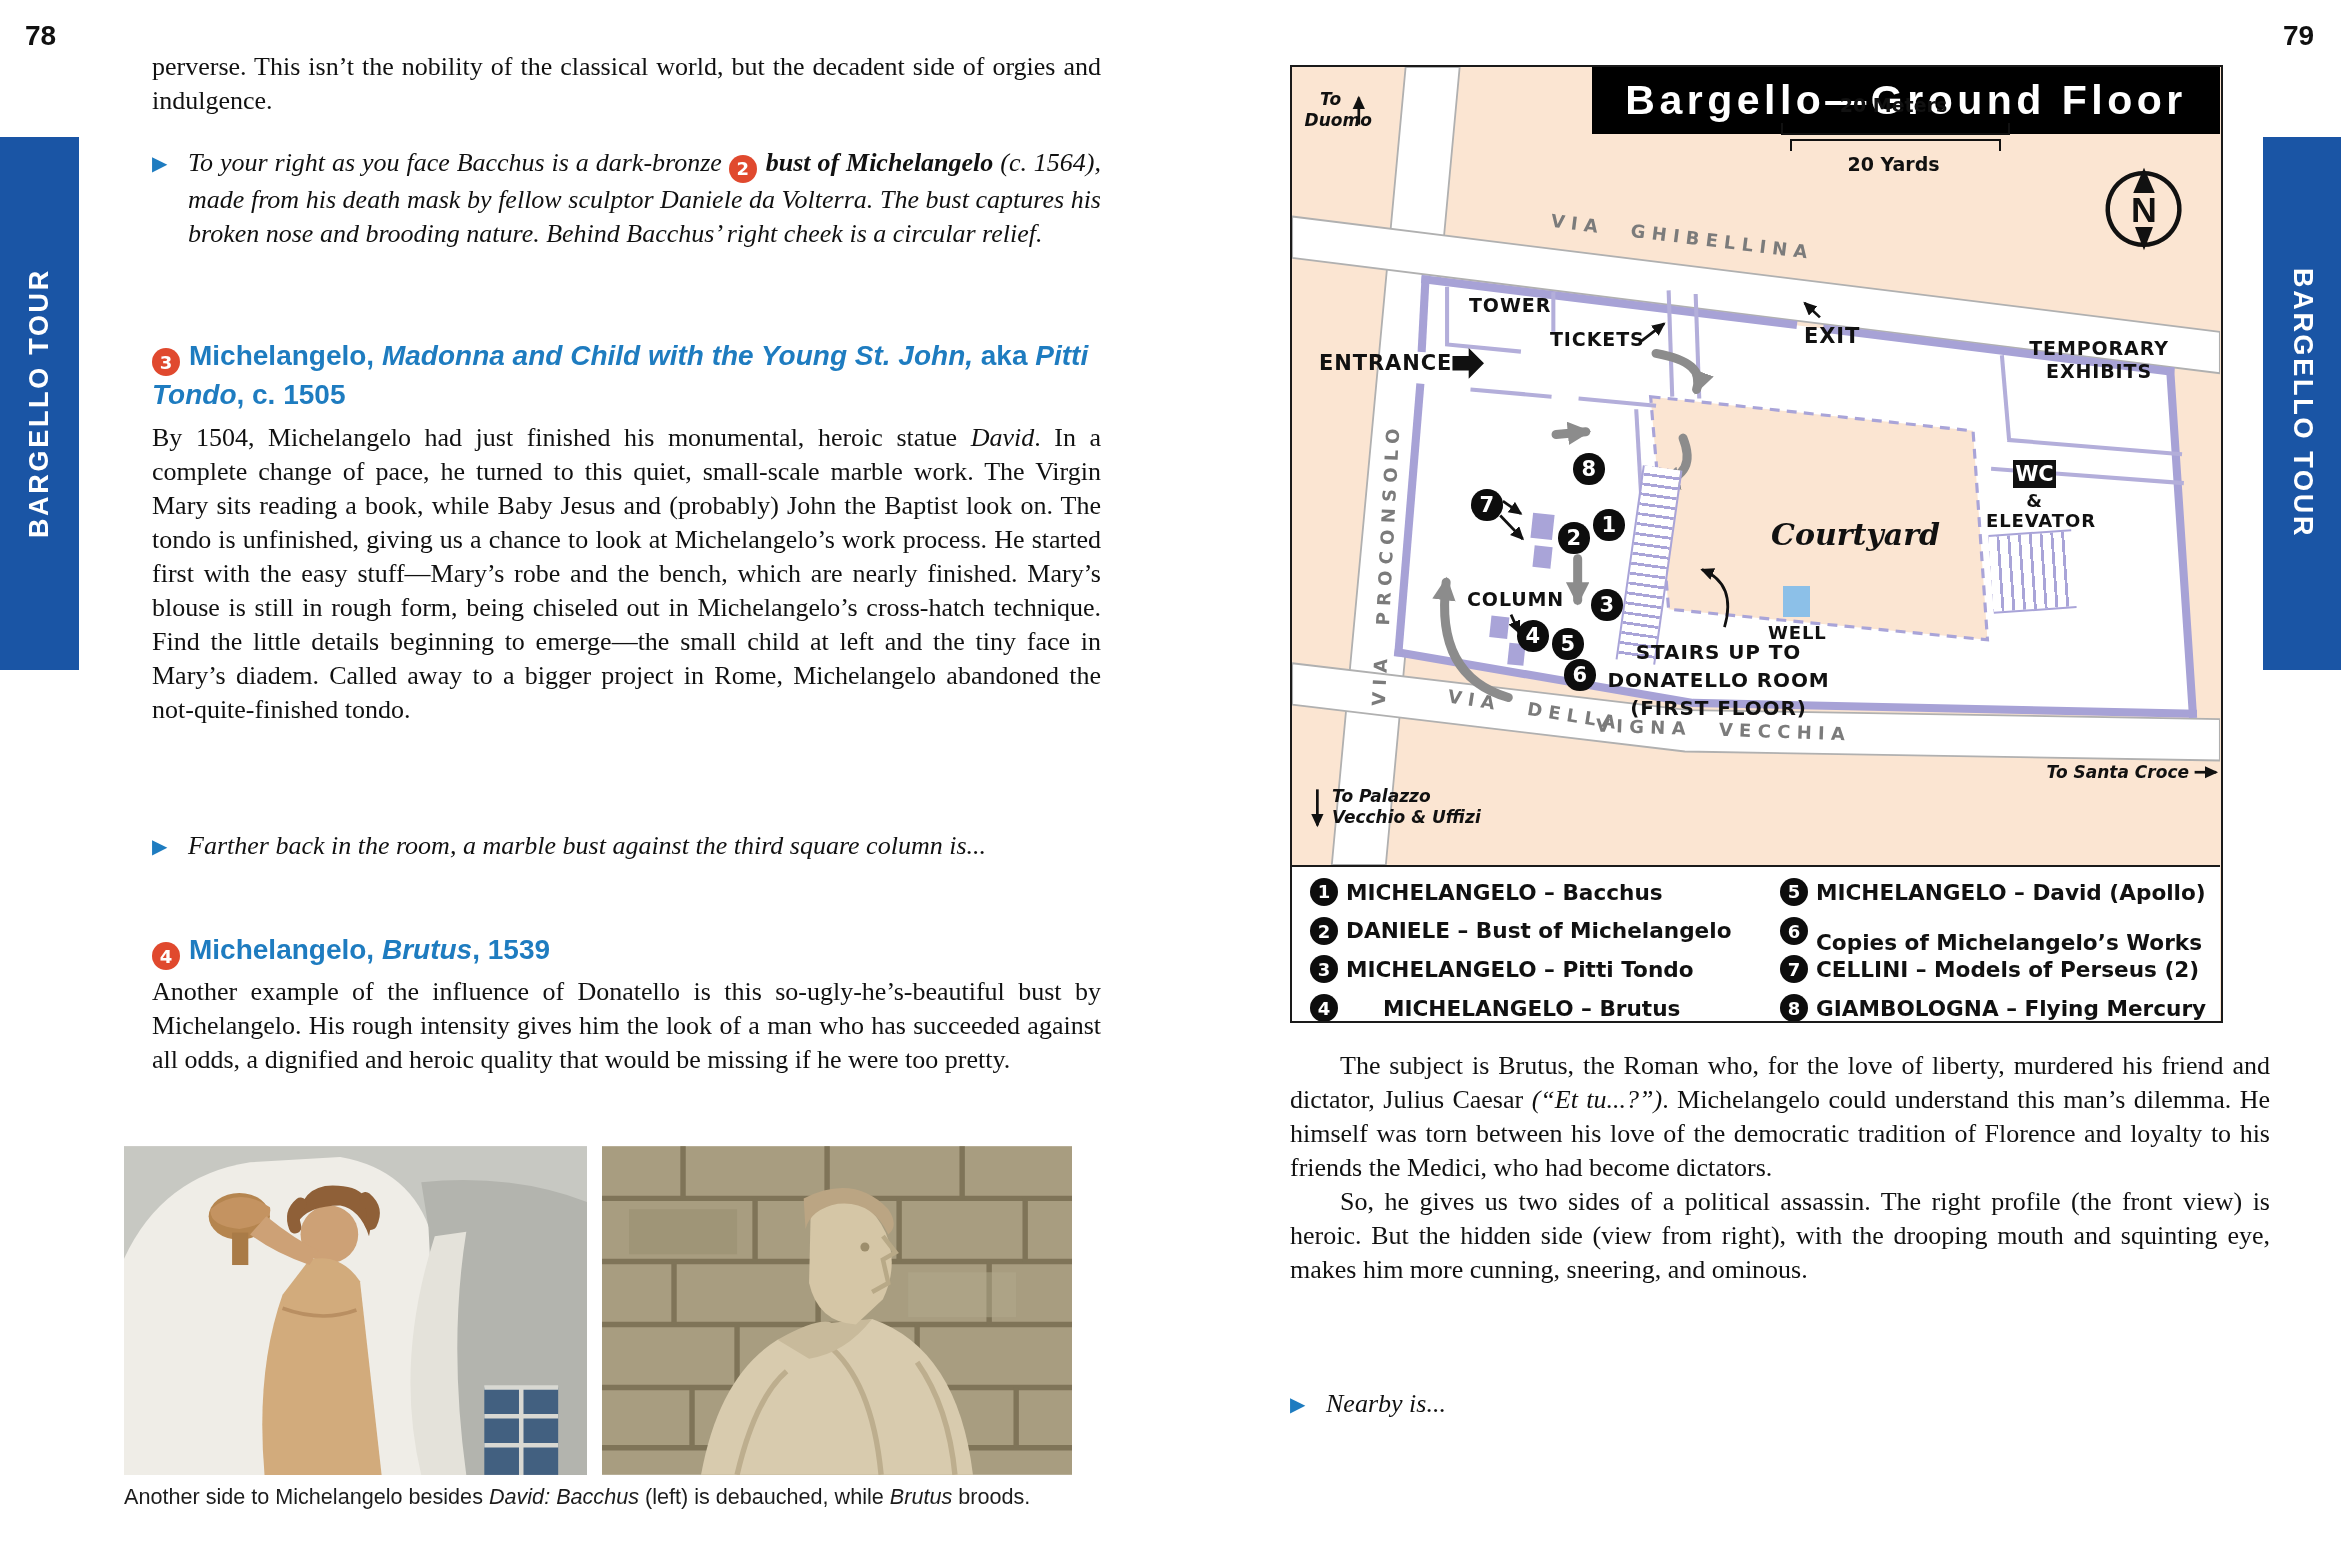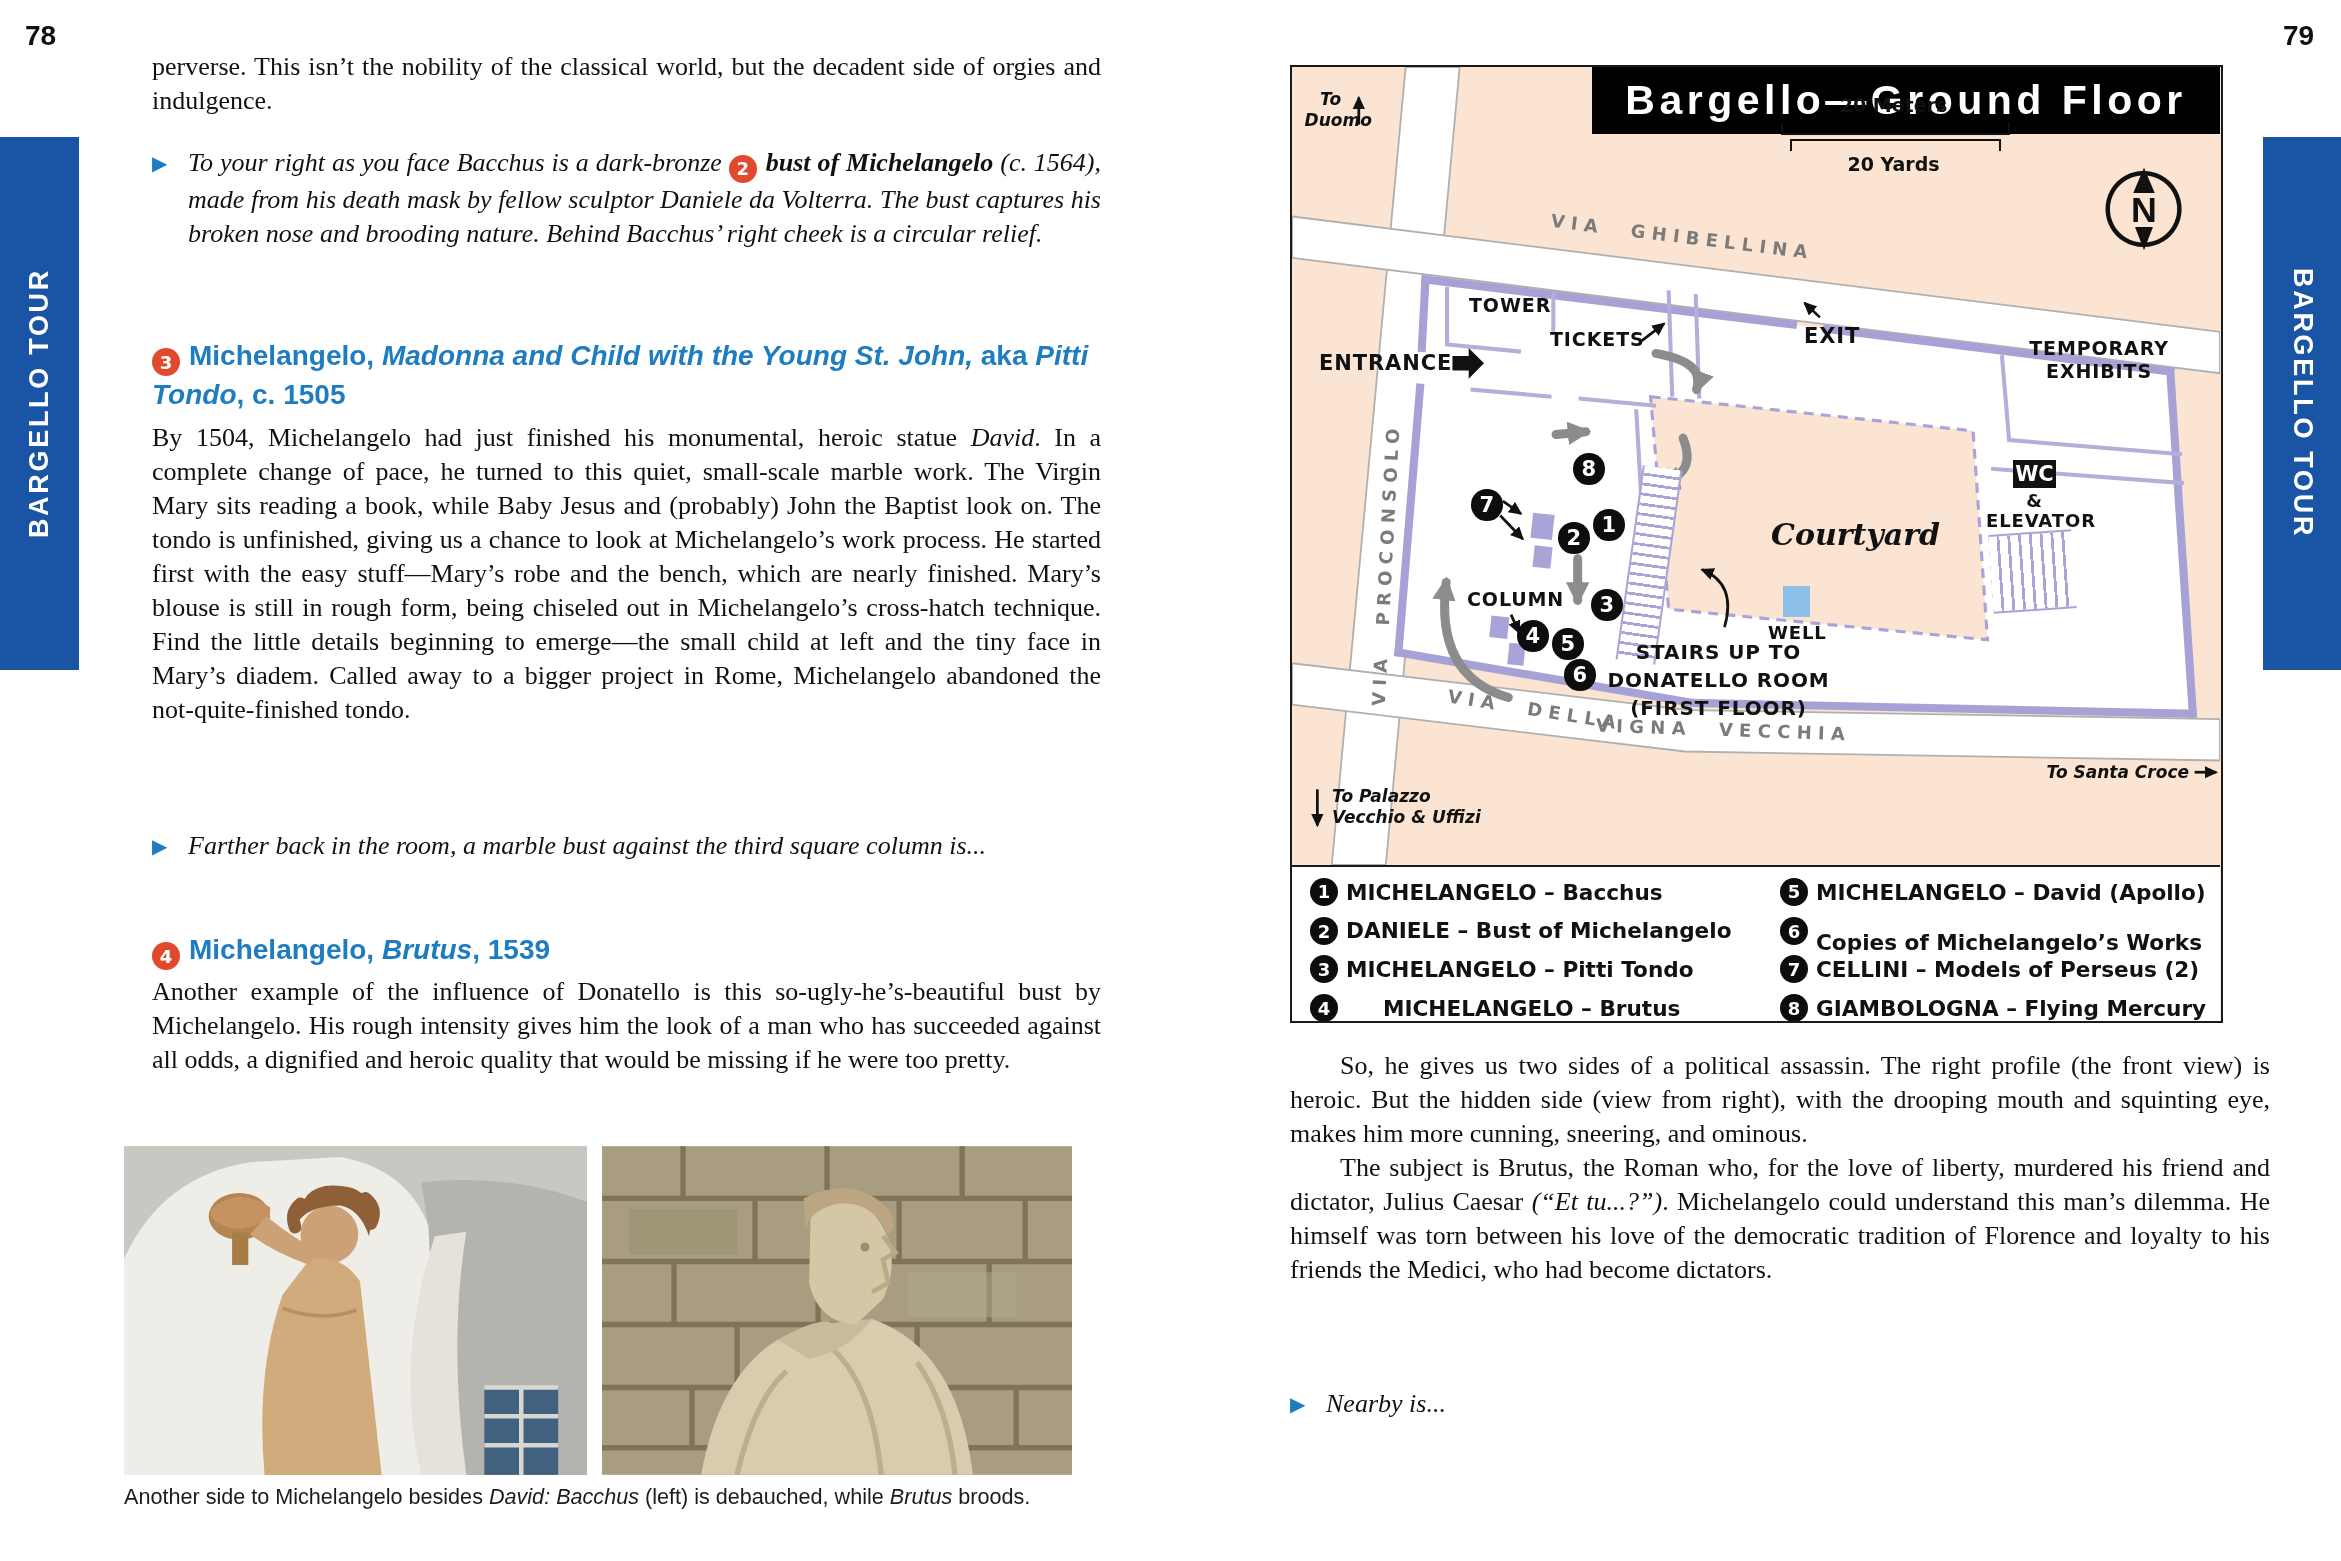--- a/index.html
+++ b/index.html
@@ -301,22 +301,22 @@
         <div class="abs ltext" style="left:524px;top:51px;margin-top:12px;">Copies of Michelangelo’s Works</div>
         <div class="abs lbadge" style="left:488px;top:88px;">7</div>
         <div class="abs ltext" style="left:524px;top:90px;">CELLINI – Models of Perseus (2)</div>
         <div class="abs lbadge" style="left:488px;top:127px;">8</div>
         <div class="abs ltext" style="left:524px;top:129px;">GIAMBOLOGNA – Flying Mercury</div>
       </div>
     </div>
   </div>
 
   <div class="abs serif-body indent" style="left:1290px;top:1049px;width:980px;">
+    <p><span>The subject is Brutus, the Roman who, for the love of liberty, murdered his friend and dictator, Julius Caesar </span><i>(“Et tu...?”)</i><span>. Michelangelo could understand this man’s dilemma. He himself was torn between his love of the democratic tradition of Florence and loyalty to his friends the Medici, who had become dictators.</span></p>
     <p>So, he gives us two sides of a political assassin. The right profile (the front view) is heroic. But the hidden side (view from right), with the drooping mouth and squinting eye, makes him more cunning, sneering, and ominous.</p>
-    <p><span>The subject is Brutus, the Roman who, for the love of liberty, murdered his friend and dictator, Julius Caesar </span><i>(“Et tu...?”)</i><span>. Michelangelo could understand this man’s dilemma. He himself was torn between his love of the democratic tradition of Florence and loyalty to his friends the Medici, who had become dictators.</span></p>
   </div>
 
   <div class="abs serif-body bullet" style="left:1290px;top:1387px;width:980px;">
     <span class="tri">▶</span>
     <span class="btxt">Nearby is...</span>
   </div>
 
 </div>
 
 

